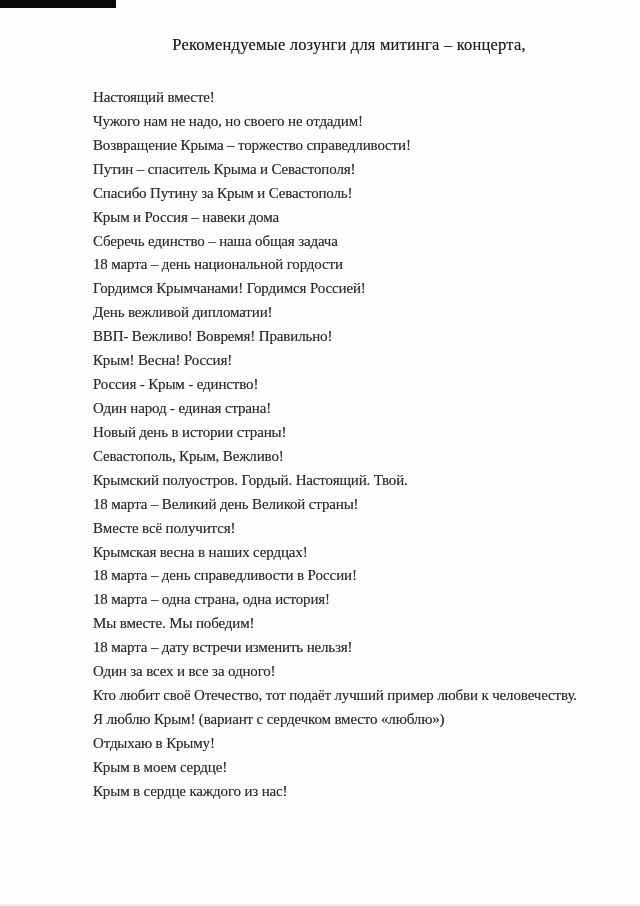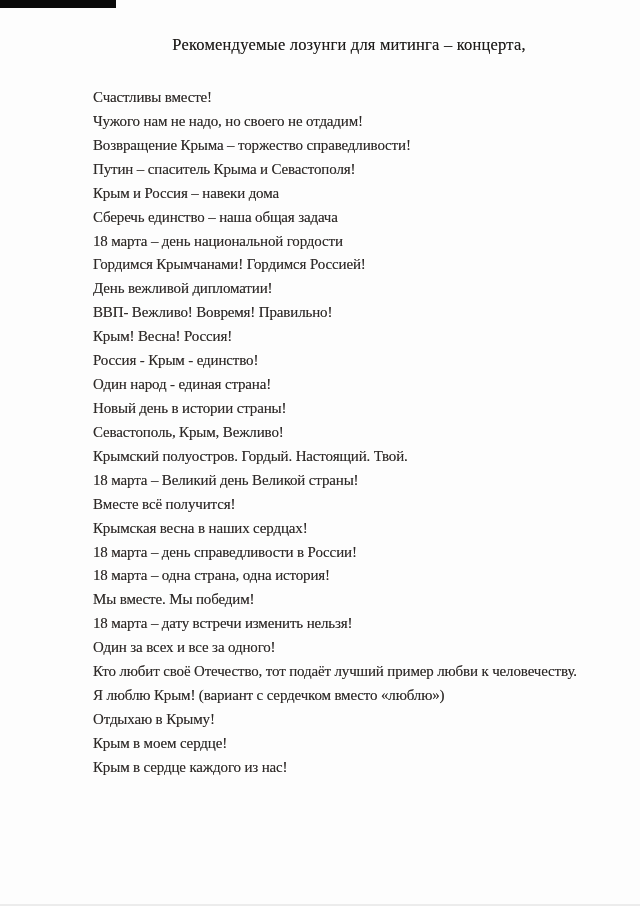--- a/index.html
+++ b/index.html
@@ -53,24 +53,25 @@
 </head>
 <body>
 
 <div class="scan-artifact"></div>
 
 <div class="title-block">
   <div>Рекомендуемые лозунги для митинга – концерта,</div>
 </div>
 
 <div class="slogan-list">
-    <p class="slogan">Счастливы вместе!</p>
+    <p class="slogan">Настоящий вместе!</p>
     <p class="slogan">Чужого нам не надо, но своего не отдадим!</p>
     <p class="slogan">Возвращение Крыма – торжество справедливости!</p>
     <p class="slogan">Путин – спаситель Крыма и Севастополя!</p>
+    <p class="slogan">Спасибо Путину за Крым и Севастополь!</p>
     <p class="slogan">Крым и Россия – навеки дома</p>
     <p class="slogan">Сберечь единство – наша общая задача</p>
     <p class="slogan">18 марта – день национальной гордости</p>
     <p class="slogan">Гордимся Крымчанами! Гордимся Россией!</p>
     <p class="slogan">День вежливой дипломатии!</p>
     <p class="slogan">ВВП- Вежливо! Вовремя! Правильно!</p>
     <p class="slogan">Крым! Весна! Россия!</p>
     <p class="slogan">Россия - Крым - единство!</p>
     <p class="slogan">Один народ - единая страна!</p>
     <p class="slogan">Новый день в истории страны!</p>

